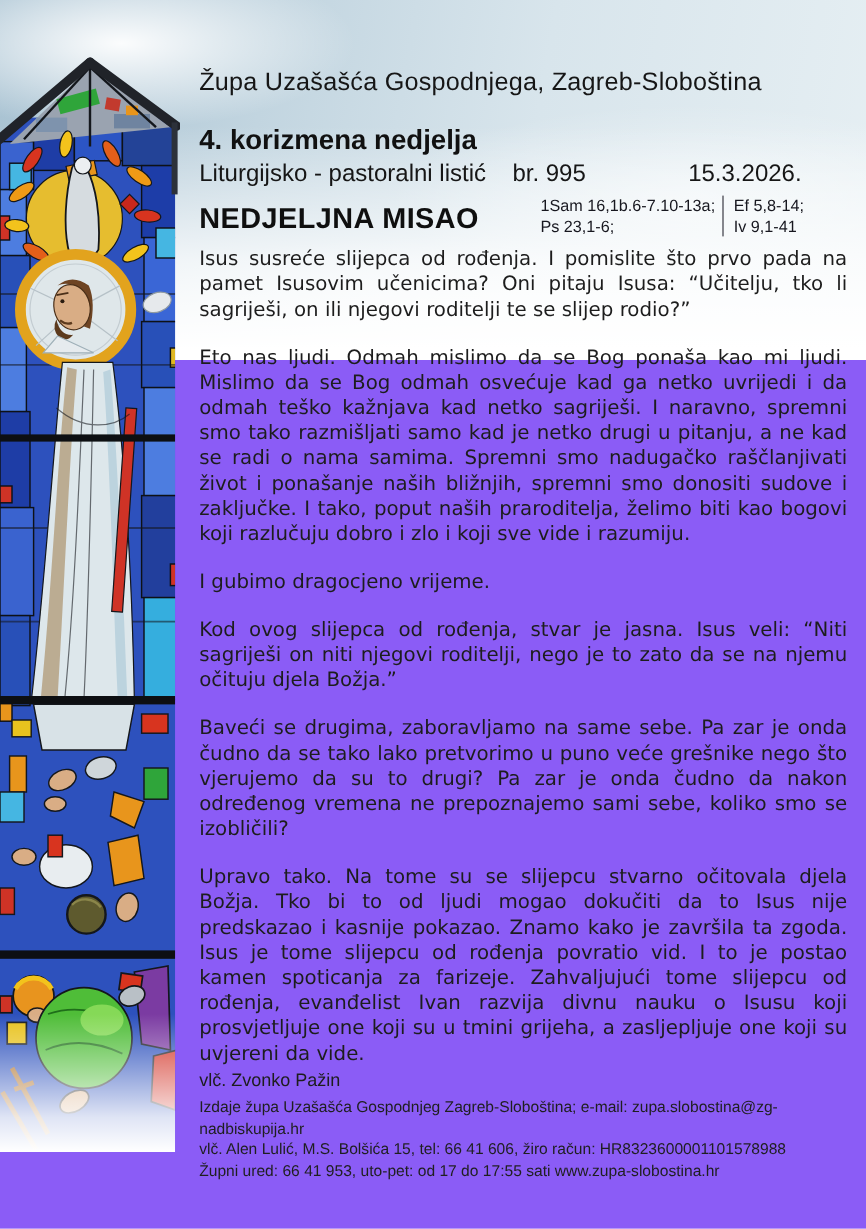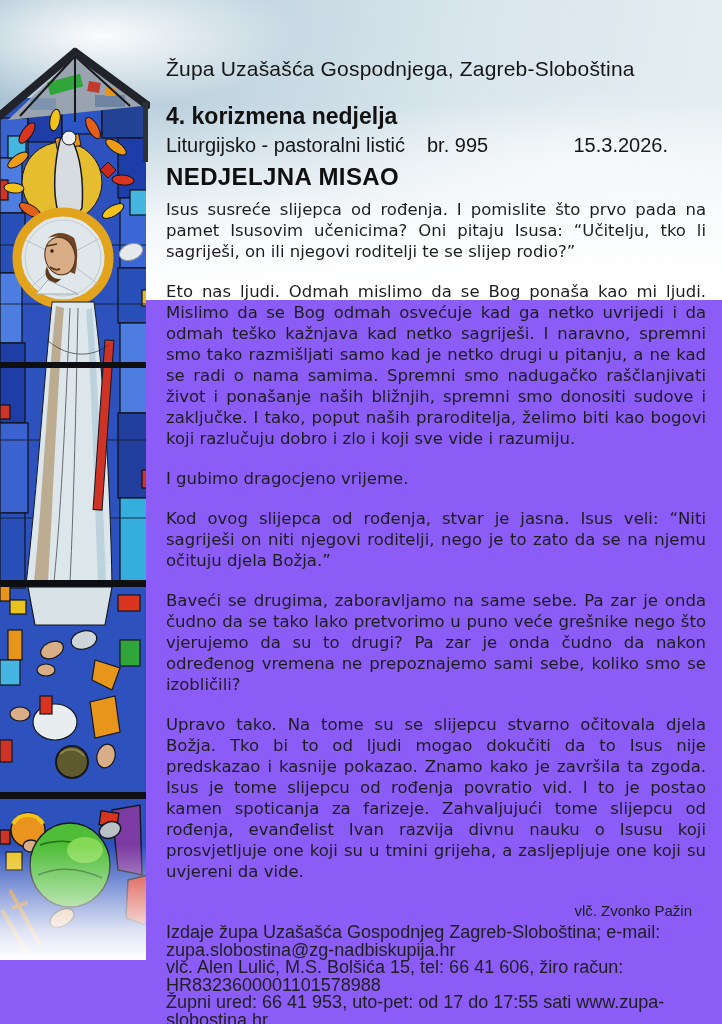--- a/index.html
+++ b/index.html
@@ -30,22 +30,22 @@
   .bulletin-line .issue-date{margin-left:auto;margin-right:38px;}
   .section-row{margin-top:6px;display:flex;justify-content:space-between;align-items:flex-end;}
   .section-title{font-size:24px;font-weight:bold;letter-spacing:.4px;color:#0f0f0f;}
   .readings{display:flex;align-items:stretch;font-size:13.5px;line-height:17px;color:#17171f;margin-right:36px;}
   .readings .col{white-space:nowrap;}
   .readings .col1{min-width:122px;}
   .readings .divider{width:1.5px;background:#3a3a44;margin:0 8px 0 6px;}
   .body-text p{margin:19px 0 0 0;font-size:16.5px;line-height:21px;text-align:justify;
     font-family:"DejaVu Sans",sans-serif;color:#1d1d1d;}
   .body-text p.first{margin-top:8px;}
-  .signature{margin-top:20px;text-align:right;font-size:15px;padding-right:14px;color:#1d1d1d;}
-  .footer{margin-top:5px;font-size:18px;line-height:17.5px;color:#1f1f1f;}
+  .signature{margin-top:4px;text-align:left;font-size:15px;padding-right:14px;color:#1d1d1d;}
+  .footer{margin-top:5px;font-size:13px;line-height:17.5px;color:#1f1f1f;}
 </style>
 </head>
 <body>
 
 <div class="page">
 
   <div class="sky"></div>
 
   <svg class="window-art" viewBox="0 0 150 920" xmlns="http://www.w3.org/2000/svg">
     <defs>
@@ -226,20 +226,31 @@
     <div class="sunday-title">4. korizmena nedjelja</div>
 
     <div class="bulletin-line">
       <span class="bulletin-name">Liturgijsko - pastoralni listić</span>
       <span class="bulletin-number">br. 995</span>
       <span class="issue-date">15.3.2026.</span>
     </div>
 
     <div class="section-row">
       <div class="section-title">NEDJELJNA MISAO</div>
+      <div class="readings">
+        <div class="col col1">
+          <div>1Sam 16,1b.6-7.10-13a;</div>
+          <div>Ps 23,1-6;</div>
+        </div>
+        <div class="divider"></div>
+        <div class="col col2">
+          <div>Ef 5,8-14;</div>
+          <div>Iv 9,1-41</div>
+        </div>
+      </div>
     </div>
 
     <div class="body-text">
       <p class="first">Isus susreće slijepca od rođenja. I pomislite što prvo pada na pamet Isusovim učenicima? Oni pitaju Isusa: “Učitelju, tko li sagriješi, on ili njegovi roditelji te se slijep rodio?”</p>
       <p>Eto nas ljudi. Odmah mislimo da se Bog ponaša kao mi ljudi. Mislimo da se Bog odmah osvećuje kad ga netko uvrijedi i da odmah teško kažnjava kad netko sagriješi. I naravno, spremni smo tako razmišljati samo kad je netko drugi u pitanju, a ne kad se radi o nama samima. Spremni smo nadugačko raščlanjivati život i ponašanje naših bližnjih, spremni smo donositi sudove i zaključke. I tako, poput naših praroditelja, želimo biti kao bogovi koji razlučuju dobro i zlo i koji sve vide i razumiju.</p>
       <p>I gubimo dragocjeno vrijeme.</p>
       <p>Kod ovog slijepca od rođenja, stvar je jasna. Isus veli: “Niti sagriješi on niti njegovi roditelji, nego je to zato da se na njemu očituju djela Božja.”</p>
       <p>Baveći se drugima, zaboravljamo na same sebe. Pa zar je onda čudno da se tako lako pretvorimo u puno veće grešnike nego što vjerujemo da su to drugi? Pa zar je onda čudno da nakon određenog vremena ne prepoznajemo sami sebe, koliko smo se izobličili?</p>
       <p>Upravo tako. Na tome su se slijepcu stvarno očitovala djela Božja. Tko bi to od ljudi mogao dokučiti da to Isus nije predskazao i kasnije pokazao. Znamo kako je završila ta zgoda. Isus je tome slijepcu od rođenja povratio vid. I to je postao kamen spoticanja za farizeje. Zahvaljujući tome slijepcu od rođenja, evanđelist Ivan razvija divnu nauku o Isusu koji prosvjetljuje one koji su u tmini grijeha, a zasljepljuje one koji su uvjereni da vide.</p>
     </div>

